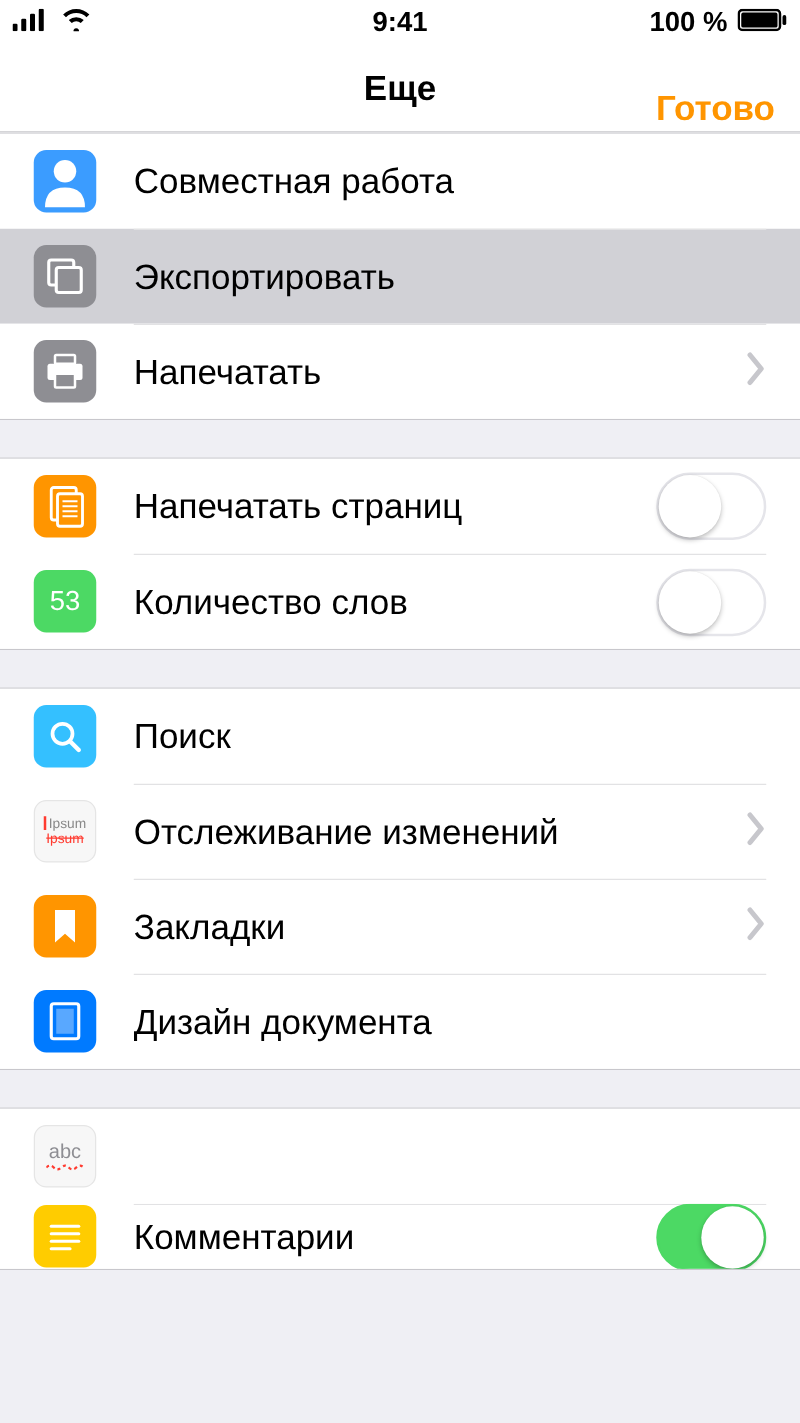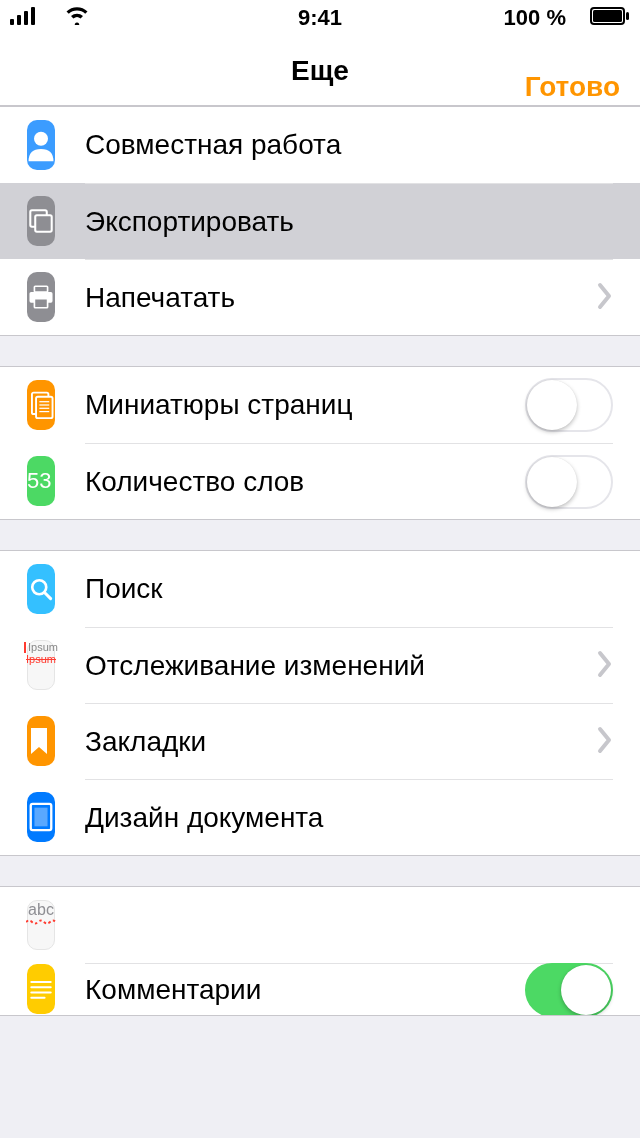--- a/index.html
+++ b/index.html
@@ -1,31 +1,31 @@
 <!DOCTYPE html>
 <html><head>
 <meta charset="utf-8">
 <style>
   * { box-sizing: border-box; margin: 0; padding: 0; }
   html, body { width: 640px; height: 1138px; font-family: -apple-system, "Helvetica Neue", Helvetica, Arial, sans-serif; background: #efeff4; overflow: hidden; }
   .screen { width: 640px; height: 1138px; background: #efeff4; display: flex; flex-direction: column; }
   .status-bar { height: 36px; background: #fff; display: flex; align-items: center; justify-content: space-between; padding: 0 10px; font-size: 22px; font-weight: 600; color: #000; }
-  .status-left, .status-right { display: flex; align-items: center; gap: 24px; }
+  .status-left, .status-right { display: flex; align-items: center; gap: 8px; }
   .status-center { position: absolute; left: 50%; transform: translateX(-50%); }
   .nav-bar { height: 70px; background: #fff; display: flex; align-items: center; justify-content: center; position: relative; border-bottom: 1px solid #c8c7cc; }
   .nav-title { font-size: 28px; font-weight: 600; color: #000; }
   .nav-done { position: absolute; right: 20px; font-size: 28px; font-weight: 600; color: #ff9500; margin-top: 32px; }
   .group { background: #fff; border-top: 1px solid #c8c7cc; border-bottom: 1px solid #c8c7cc; }
   .group + .group { margin-top: 30px; }
   .group.mt { margin-top: 30px; }
   .cell { display: flex; align-items: center; height: 76px; padding: 0 27px; background: #fff; }
   .cell.highlighted { background: #d1d1d6; }
   .cell-inner { display: flex; align-items: center; flex: 1; height: 100%; border-top: 1px solid #e2e2e4; }
   .cell:first-child .cell-inner { border-top: none; }
-  .icon { width: 28px; height: 50px; border-radius: 10px; flex-shrink: 0; margin-right: 30px; display: flex; align-items: center; }
+  .icon { width: 50px; height: 50px; border-radius: 10px; flex-shrink: 0; margin-right: 30px; display: flex; align-items: center; justify-content: center; }
   .label { font-size: 28px; color: #000; flex: 1; }
   .chevron svg { width: 16px; height: 28px; }
   .switch { width: 88px; height: 54px; border-radius: 27px; border: 2px solid #e5e5ea; background: #fff; position: relative; box-shadow: inset 0 0 0 0px #e5e5ea; }
   .switch.on { background: #4cd964; border-color: #4cd964; }
   .knob { width: 50px; height: 50px; border-radius: 25px; background: #fff; position: absolute; top: 0; left: 0; box-shadow: 0 2px 4px rgba(0,0,0,0.25), 0 0 1px rgba(0,0,0,0.1); }
   .switch.on .knob { left: 34px; }
   .content { flex: 1; overflow: hidden; }
   .partial { height: 52px; overflow: hidden; }
 </style>
 </head>
@@ -115,21 +115,21 @@
           <svg width="34" height="36" viewBox="0 0 34 36">
               <rect x="6" y="3" width="20" height="26" rx="2" fill="none" stroke="#fff" stroke-width="2.3"></rect>
               <rect x="11" y="8" width="20" height="26" rx="2" fill="#ff9500" stroke="#fff" stroke-width="2.3"></rect>
               <line x1="15" y1="14" x2="27" y2="14" stroke="#fff" stroke-width="1.5"></line>
               <line x1="15" y1="18" x2="27" y2="18" stroke="#fff" stroke-width="1.5"></line>
               <line x1="15" y1="22" x2="27" y2="22" stroke="#fff" stroke-width="1.5"></line>
               <line x1="15" y1="26" x2="27" y2="26" stroke="#fff" stroke-width="1.5"></line>
             </svg>
         </div>
         <div class="cell-inner">
-          <div class="label">Миниатюры страниц</div>
+          <div class="label">Напечатать страниц</div>
           <div class="switch">
               <div class="knob"></div>
             </div>
         </div>
       </div>
       <div class="cell">
         <div class="icon" style="background:#4cd964;color:#fff;font-size:22px;font-weight:500;">
           <span>53</span>
         </div>
         <div class="cell-inner">

